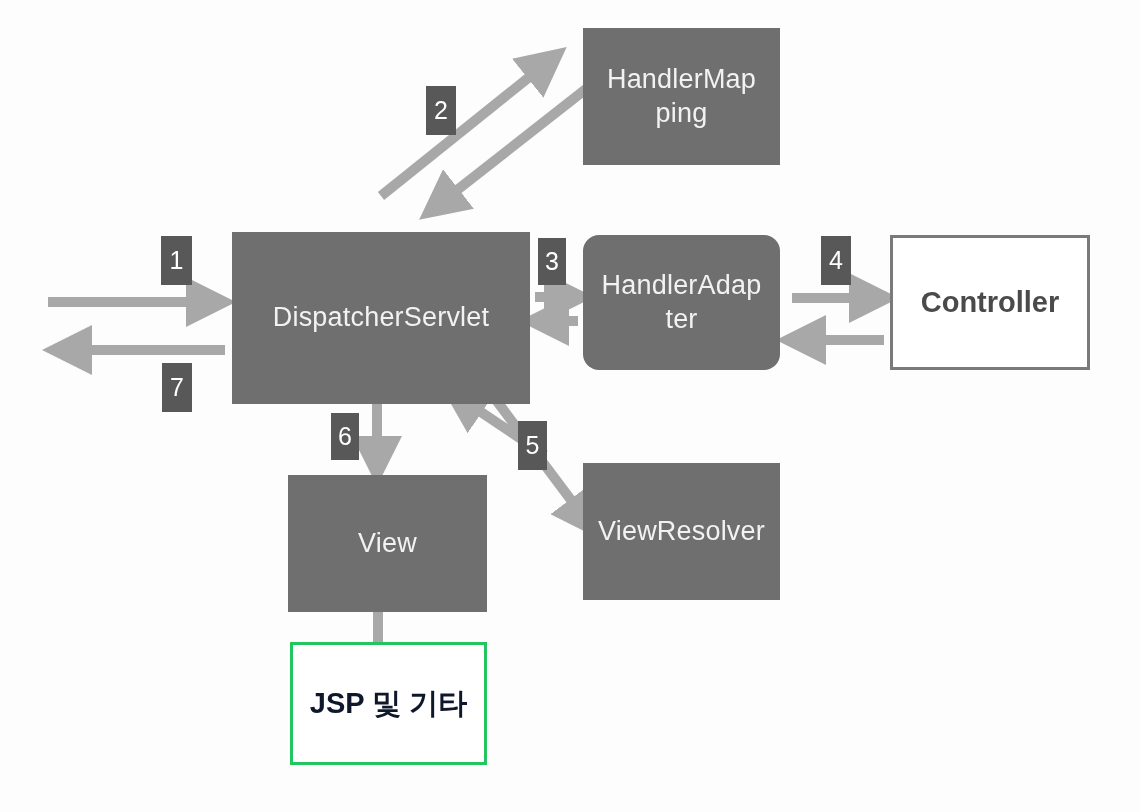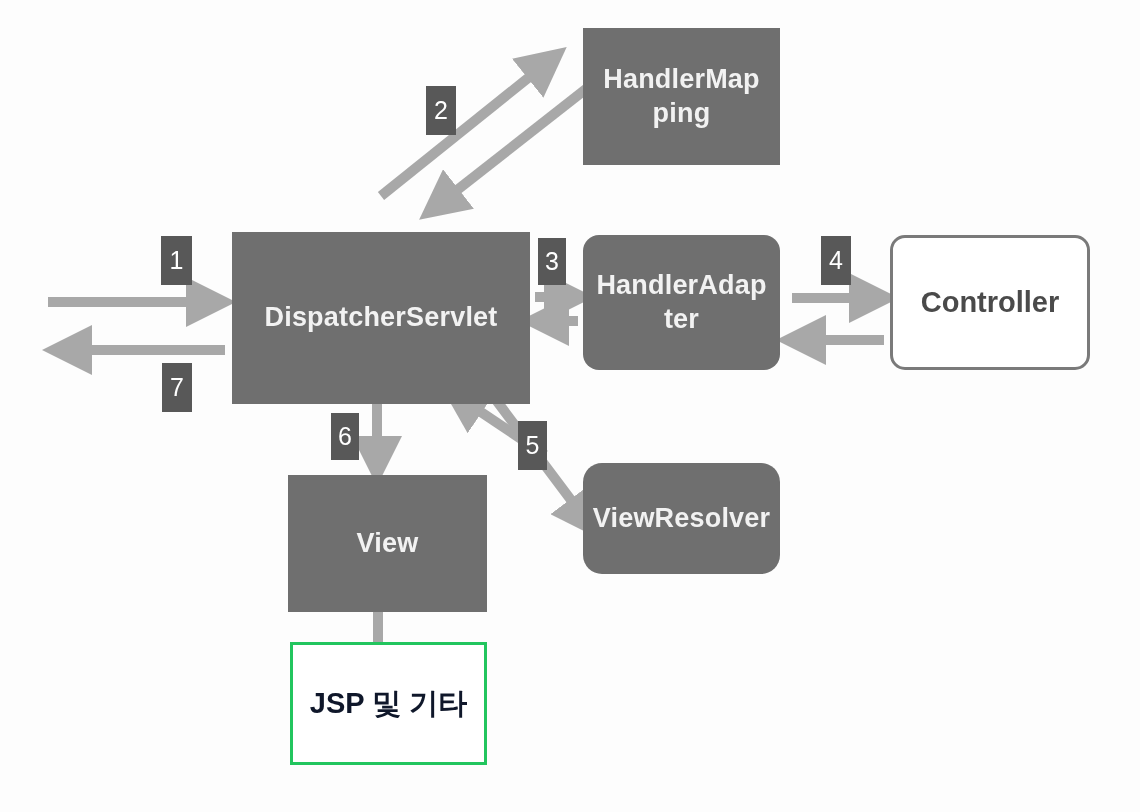--- a/index.html
+++ b/index.html
@@ -41,21 +41,20 @@
     font-weight: bold;
   }
   .node.outlined.dark-border {
     border: 3px solid #22c55e;
     color: #0f172a;
   }
   .node .label {
     display: block;
     padding: 0 10px;
     white-space: pre-line;
-    font-weight: bold;
   }
 
   .badge {
     position: absolute;
     box-sizing: border-box;
     background: #585858;
     color: #ffffff;
     font-size: 25px;
     display: flex;
     align-items: center;
@@ -140,25 +139,25 @@
   <div class="node filled" style="left:583px; top:28px; width:197px; height:137px;">
     <span class="label">HandlerMap
 ping</span>
   </div>
 
   <div class="node filled" style="left:583px; top:235px; width:197px; height:135px;border-radius:16px;">
     <span class="label">HandlerAdap
 ter</span>
   </div>
 
-  <div class="node outlined" style="left:890px; top:235px; width:200px; height:135px;border-radius:15px;">
+  <div class="node outlined" style="left:890px; top:235px; width:200px; height:135px;">
     <span class="label">Controller</span>
   </div>
 
-  <div class="node filled" style="left:583px; top:463px; width:197px; height:111px;border-radius:19px;">
+  <div class="node filled" style="left:583px; top:463px; width:197px; height:137px;">
     <span class="label">ViewResolver</span>
   </div>
 
   <div class="node filled" style="left:288px; top:475px; width:199px; height:137px;justify-content:center;">
     <span class="label">View</span>
   </div>
 
   <div class="node outlined dark-border" style="left:290px; top:642px; width:197px; height:123px;">
     <span class="label">JSP 및 기타</span>
   </div>

